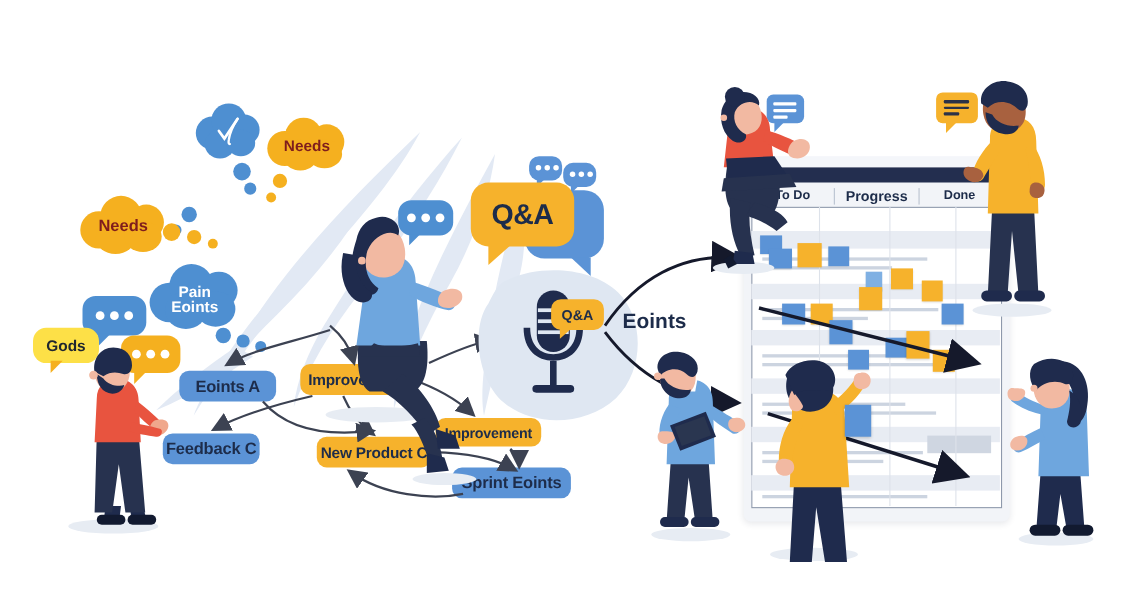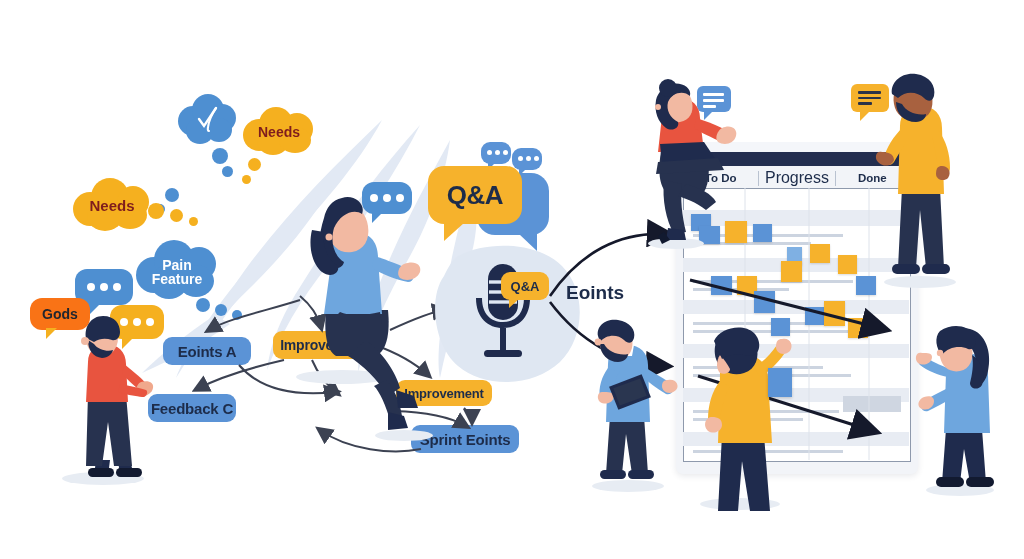--- a/index.html
+++ b/index.html
@@ -110,39 +110,39 @@
 
   <div class="cloud cl-blue" style="left:136px;top:239px;width:82px;height:66px;font-size:14px;white-space:pre-line;">
     <div class="lobes">
       <i style="left:0px;top:18px;width:36px;height:36px;"></i>
       <i style="left:18px;top:1px;width:40px;height:40px;"></i>
       <i style="left:46px;top:8px;width:34px;height:34px;"></i>
       <i style="left:14px;top:26px;width:38px;height:34px;"></i>
       <i style="left:42px;top:26px;width:36px;height:32px;"></i>
     </div>
     <span class="txt">Pain
-Feature</span>
+Eoints</span>
   </div>
   <div class="abs" style="left:196px;top:298px;">
     <div class="abs" style="left:0;top:0;width:14px;height:14px;border-radius:50%;background:#4e8fd1;"></div>
     <div class="abs" style="left:19px;top:6px;width:12px;height:12px;border-radius:50%;background:#4e8fd1;"></div>
     <div class="abs" style="left:36px;top:12px;width:10px;height:10px;border-radius:50%;background:#4e8fd1;"></div>
   </div>
 
   <div class="sbubble" style="left:75px;top:269px;width:58px;height:36px;background:#4e8fd1;">
     <div class="dots">
         <i></i>
         <i></i>
         <i></i>
       </div>
     <span style="position:absolute;left:14px;bottom:-10px;width:0;height:0;border-left:12px solid #4e8fd1;border-bottom:12px solid transparent;"></span>
 
   </div>
 
-  <div class="sbubble" style="left:30px;top:298px;width:60px;height:32px;background:#f97316;">
+  <div class="sbubble" style="left:30px;top:298px;width:60px;height:32px;background:#fde047;">
     <span class="noselect" style="font-size:14px;font-weight:bold;color:#20262f;">Gods</span>
     <span style="position:absolute;left:16px;bottom:-9px;width:0;height:0;border-left:11px solid #f5b01f;border-bottom:11px solid transparent;"></span>
   </div>
 
   <div class="sbubble" style="left:110px;top:305px;width:54px;height:34px;background:#f5b01f;">
     <div class="dots">
         <i></i>
         <i></i>
         <i></i>
       </div>
@@ -174,20 +174,23 @@
   </div>
 
   <div class="pill yellow" style="left:273px;top:331px;width:100px;height:28px;font-size:14px;">
     <span>Improvement</span>
   </div>
 
   <div class="pill blue" style="left:148px;top:394px;width:88px;height:28px;font-size:15px;">
     <span>Feedback C</span>
   </div>
 
+  <div class="pill yellow" style="left:288px;top:397px;width:104px;height:28px;font-size:14px;">
+    <span>New Product C</span>
+  </div>
 
   <div class="pill yellow" style="left:396px;top:380px;width:96px;height:26px;font-size:13px;">
     <span>Improvement</span>
   </div>
 
   <div class="pill blue" style="left:411px;top:425px;width:108px;height:28px;font-size:15px;">
     <span>Sprint Eoints</span>
   </div>
 
   <svg class="abs" style="left:0;top:0;" width="1024" height="559" viewBox="0 0 1024 559">
@@ -320,21 +323,21 @@
   </div>
 
   <div class="abs" style="left:676px;top:158px;width:242px;height:316px;background:#f2f4f8;border-radius:7px;box-shadow:0 2px 6px rgba(30,40,70,.10);"></div>
   <div class="abs" style="left:683px;top:188px;width:226px;height:272px;background:#ffffff;border:1.5px solid #8e99ac;"></div>
 
   <div class="abs" style="left:683px;top:168px;width:226px;height:20px;display:flex;align-items:center;">
     <div style="width:76px;display:flex;align-items:center;justify-content:center;border-right:1px solid #b9c2d0;height:15px;">
       <span style="font-size:11.5px;font-weight:bold;color:#1d2c4a;">To Do</span>
     </div>
     <div style="width:76px;display:flex;align-items:center;justify-content:center;border-right:1px solid #b9c2d0;height:15px;">
-      <span style="font-size:16px;font-weight:normal;color:#1d2c4a;">Progress</span>
+      <span style="font-size:13px;font-weight:bold;color:#1d2c4a;">Progress</span>
     </div>
     <div style="width:74px;display:flex;align-items:center;justify-content:center;height:15px;">
       <span style="font-size:11.5px;font-weight:bold;color:#1d2c4a;">Done</span>
     </div>
   </div>
 
   <svg class="abs" style="left:683px;top:188px;" width="226" height="272" viewBox="0 0 226 272">
     <g fill="#e8ecf3">
       <rect x="0" y="22" width="226" height="16"></rect>
       <rect x="0" y="70" width="226" height="14"></rect>

